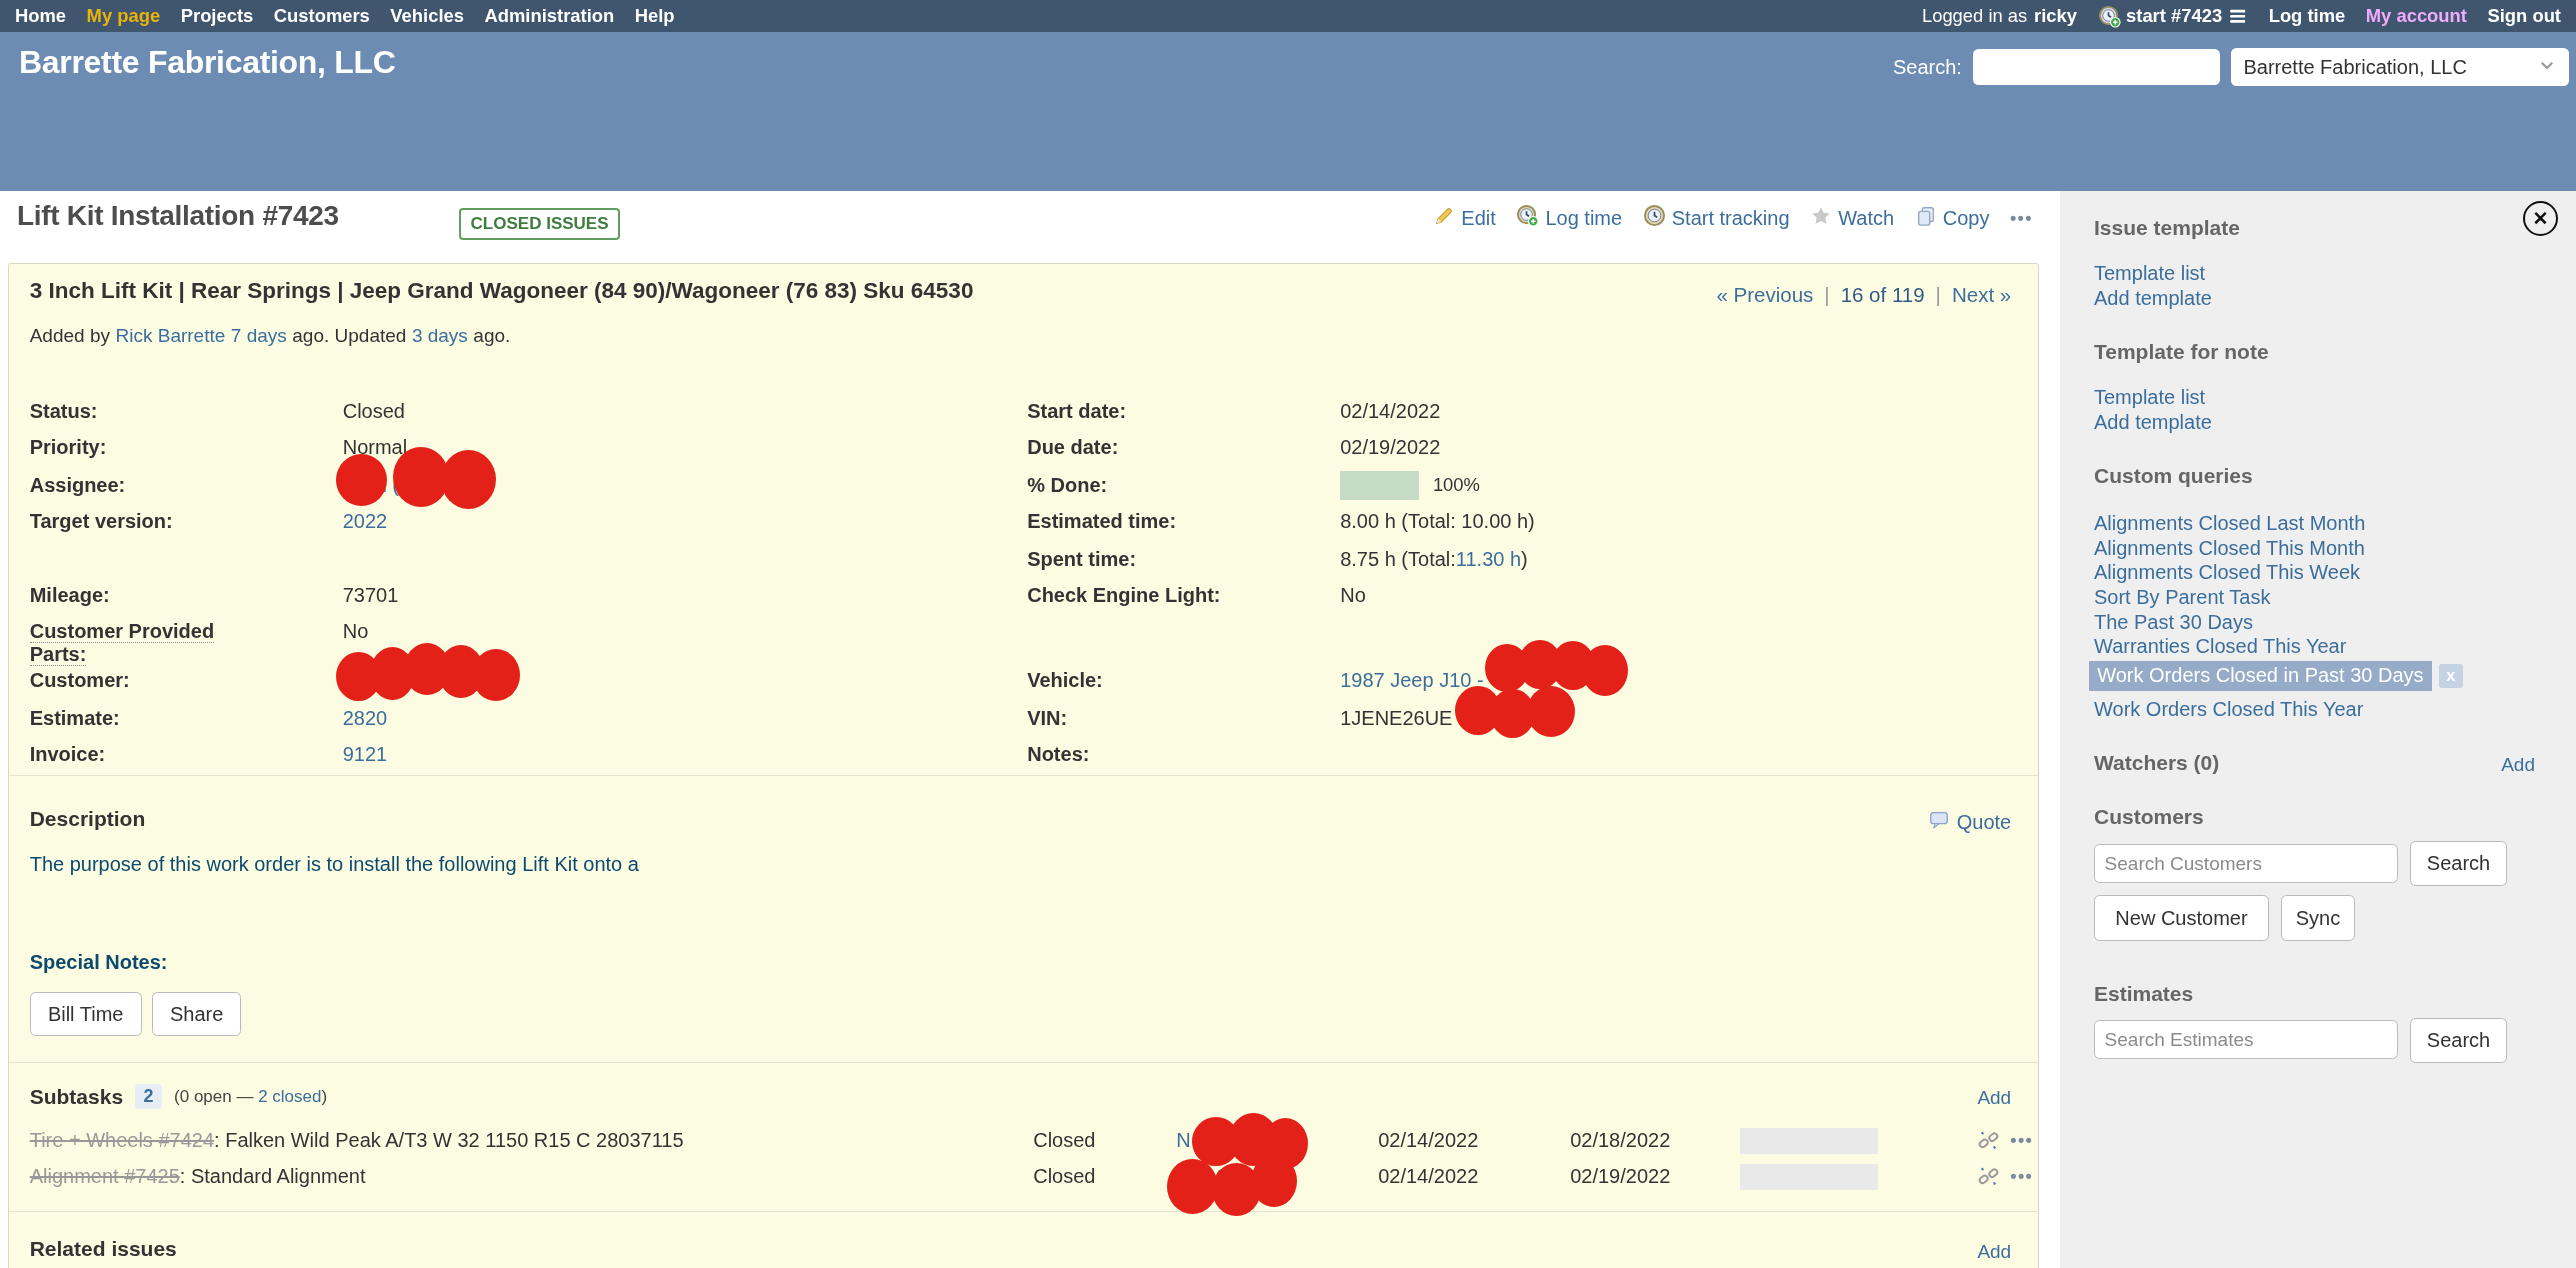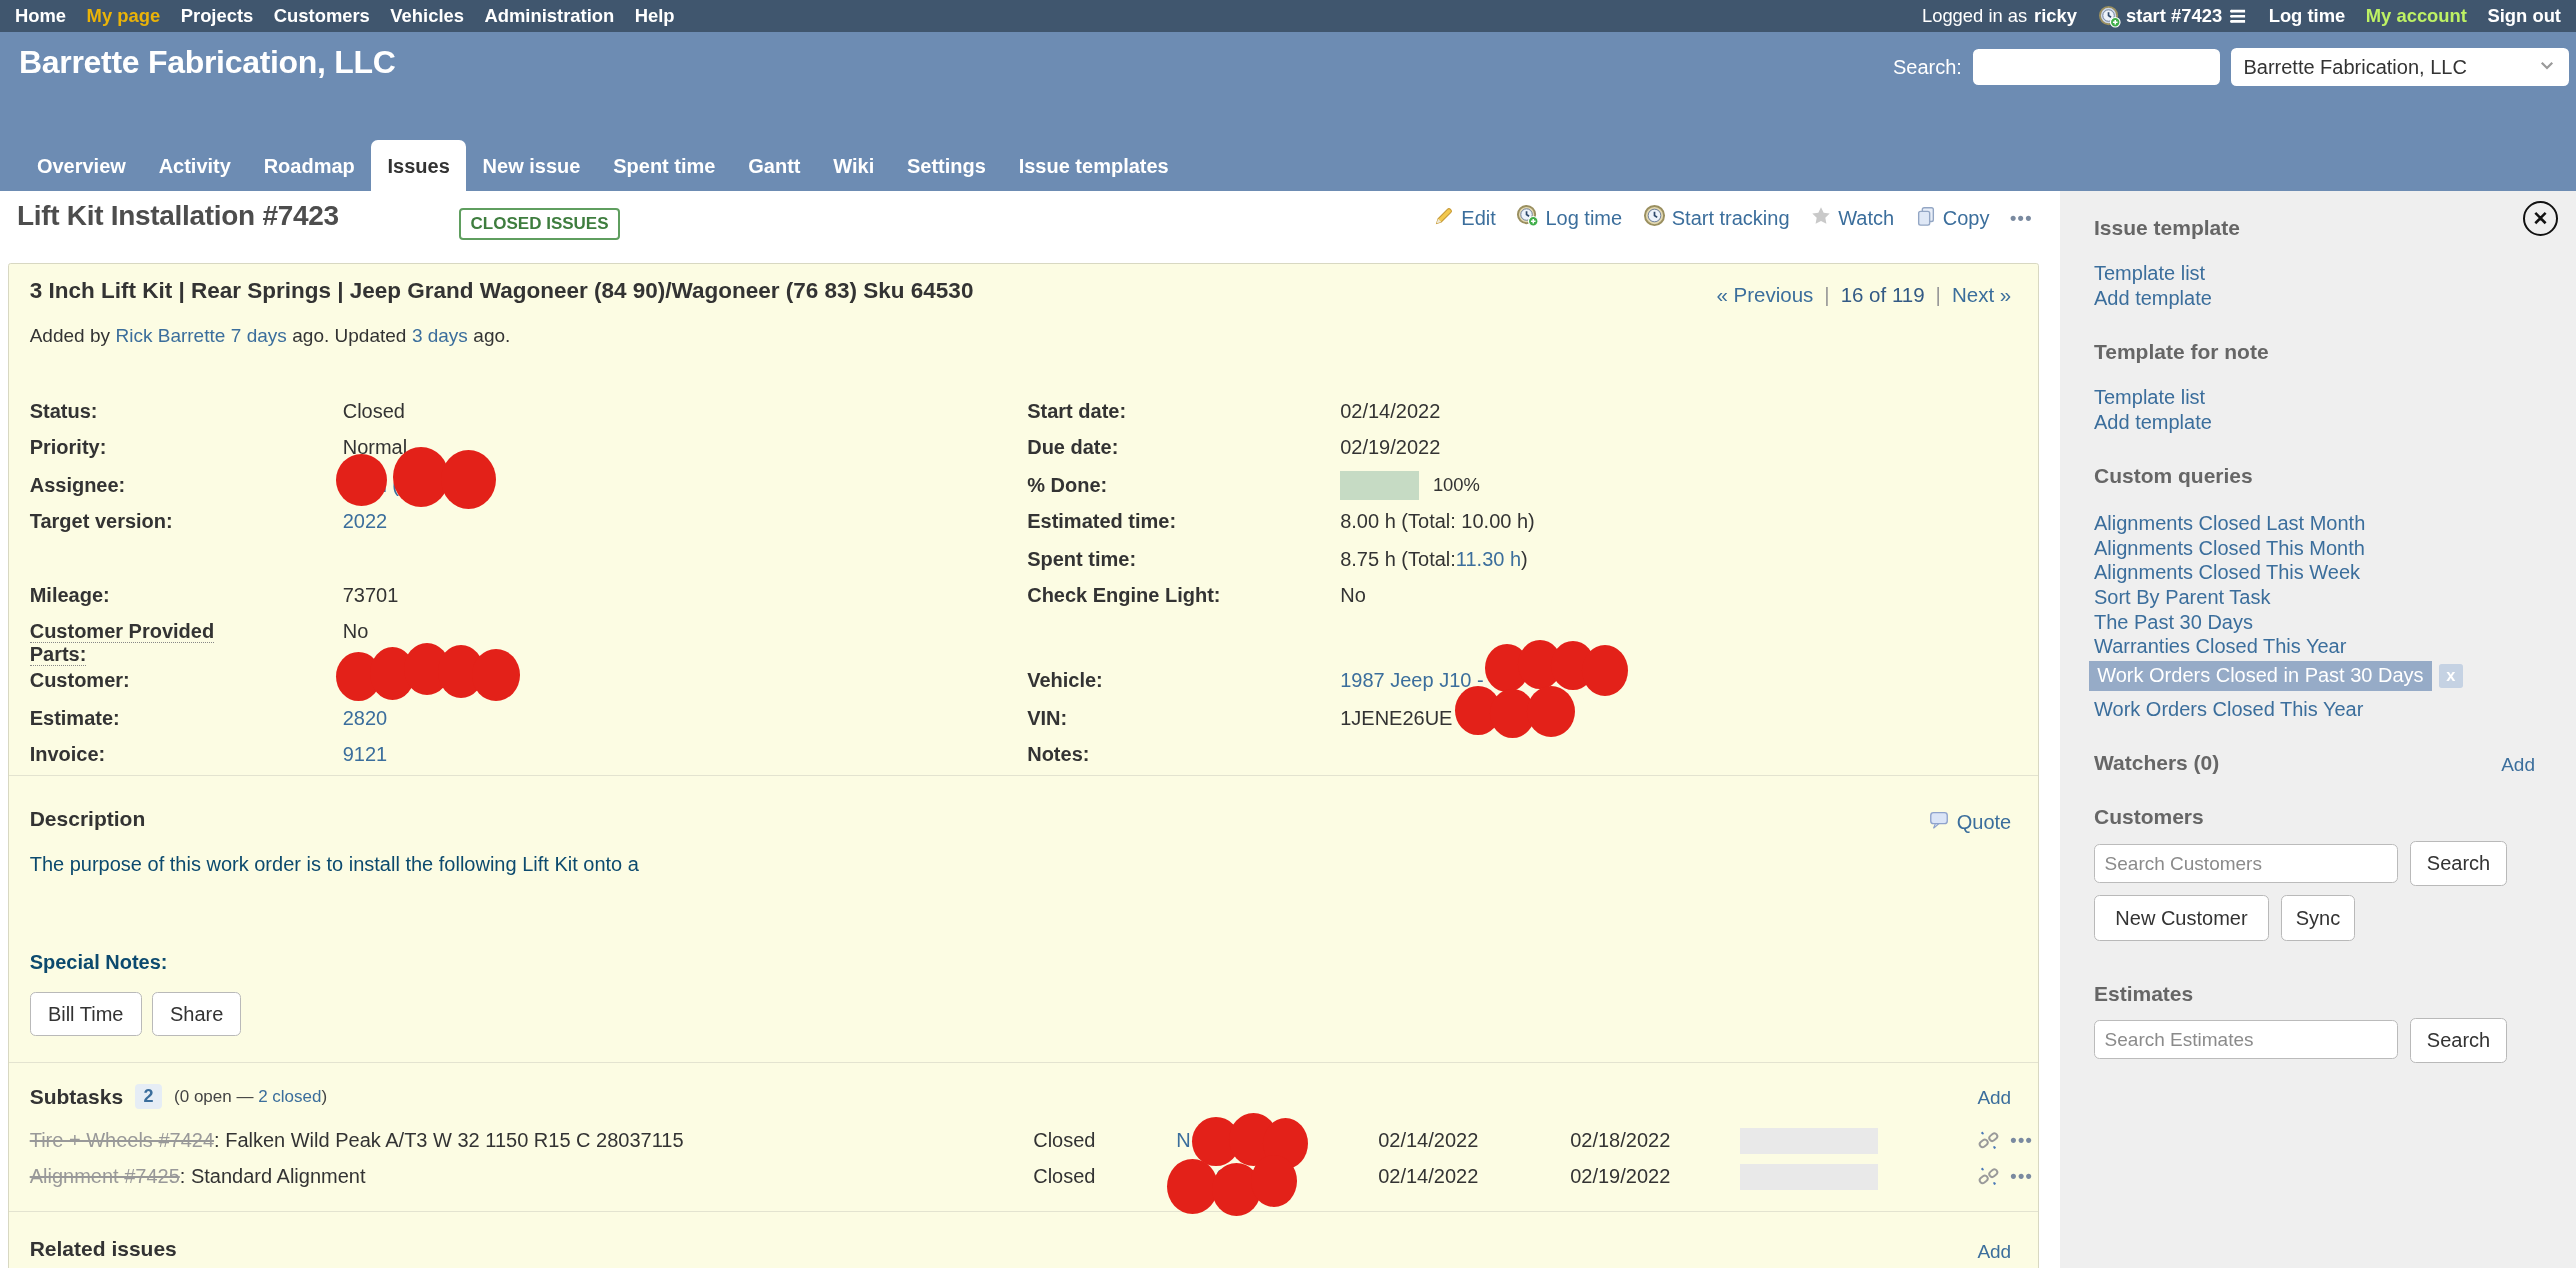--- a/index.html
+++ b/index.html
@@ -112,48 +112,36 @@
         <span>
             <svg width="20.5" height="20.5" viewBox="0 0 24 24">
               <path d="M4 6h16M4 12h16M4 18h16" stroke="#fff" stroke-width="3"></path>
               <circle cx="4" cy="6" r="1.6" fill="#fff"></circle>
               <circle cx="4" cy="12" r="1.6" fill="#fff"></circle>
               <circle cx="4" cy="18" r="1.6" fill="#fff"></circle>
             </svg>
           </span>
       </span>
       <span class="link" style="color:#fff">Log time</span>
-      <span class="link" style="color:#bef264">My account</span>
+      <span class="link" style="color:#f0abfc">My account</span>
       <span class="link" style="color:#fff">Sign out</span>
     </div>
   </div>
 
   <div id="header">
     <div id="h-title">Barrette Fabrication, LLC</div>
     <div id="h-search">
       <span class="slabel">Search:</span>
       <input type="text" style="">
       <div class="selbox">
         <span>Barrette Fabrication, LLC</span>
         <span><svg width="18" height="18" viewBox="0 0 24 24">
               <path d="M5 9l7 7 7-7" fill="none" stroke="#9a9a9a" stroke-width="3"></path>
             </svg></span>
       </div>
-    </div>
-    <div id="tabs">
-      <div class="tab">Overview</div>
-      <div class="tab">Activity</div>
-      <div class="tab">Roadmap</div>
-      <div class="tab active">Issues</div>
-      <div class="tab">New issue</div>
-      <div class="tab">Spent time</div>
-      <div class="tab">Gantt</div>
-      <div class="tab">Wiki</div>
-      <div class="tab">Settings</div>
-      <div class="tab">Issue templates</div>
     </div>
   </div>
 
   <div id="page-title">Lift Kit Installation #7423</div>
   <div id="status-badge">CLOSED ISSUES</div>
   <div id="actions">
     <span class="action">
       <span><svg width="22" height="22" viewBox="0 0 24 24">
             <path d="M4 20l1.5-5L16 4.5c.8-.8 2-.8 2.8 0l.7.7c.8.8.8 2 0 2.8L9 18.5 4 20z" fill="#f3c94e" stroke="#c79a36" stroke-width="1.2"></path>
             <path d="M4 20l1.5-5 3.5 3.5L4 20z" fill="#efe9da"></path>

